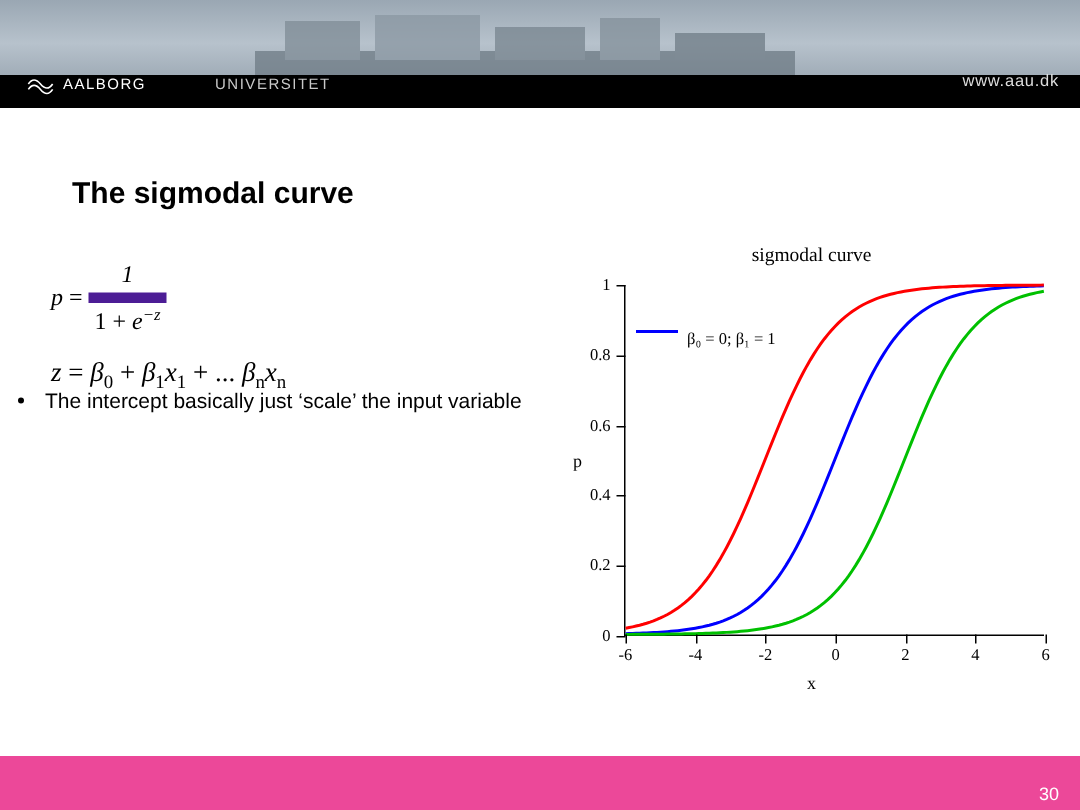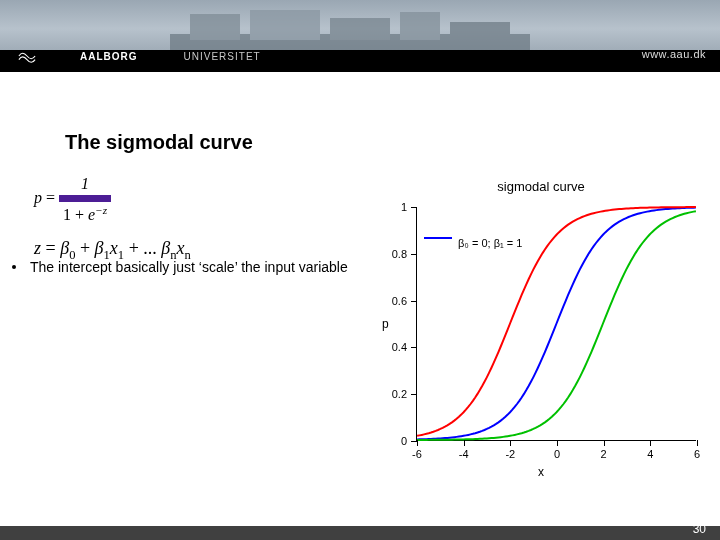--- a/index.html
+++ b/index.html
@@ -33,45 +33,44 @@
     align-items: center;
     gap: 6px;
     color: #fff;
     font-size: 10px;
     letter-spacing: 1px;
   }
   .logo-waves {
     width: 18px; height: 18px;
     display: inline-block;
   }
-  .logo-bold { font-weight: 700; margin-left: 38px; }
+  .logo-bold { font-weight: 400; }
   .logo-light { font-weight: 300; color: #c8c8c8; padding-left: 40px; }
   .site-url {
     position: absolute;
     right: 14px;
     top: 48px;
     color: #ddd;
     font-size: 11px;
     letter-spacing: 0.5px;
   }
   .buildings {
     position: absolute;
     left: 170px; top: 4px;
     width: 360px; height: 46px;
     opacity: 0.75;
   }
 
   .title {
     position: absolute;
     left: 48px;
-    top: 131px;
+    top: 118px;
     font-size: 20px;
     font-weight: 700;
     color: #000;
-    margin-left: 17px;
   }
 
   .bullet-row {
     position: absolute;
     left: 12px;
     top: 258px;
     display: flex;
     align-items: flex-start;
     gap: 14px;
     width: 350px;
@@ -111,23 +110,24 @@
   .frac .den { border-top: 7px solid #4c1d95; }
   .formula-line2 { margin-top: 8px; font-size: 18px; }
   sub { font-size: 0.7em; font-style: normal; }
   sup { font-size: 0.7em; }
   .rm { font-style: normal; }
 
   
   .chart-wrap {
     position: absolute;
     left: 372px;
-    top: 179px;
+    top: 162px;
     width: 338px;
     height: 310px;
+    font-family: Liberation Serif, serif;
   }
   .chart-title {
     position: absolute;
     left: 0; right: 0; top: 0;
     text-align: center;
     font-size: 13px;
     color: #000;
   }
   .plot-area {
     position: absolute;
@@ -194,22 +194,22 @@
   svg.curves {
     position: absolute;
     left: 0; top: 0;
     width: 100%; height: 100%;
     overflow: visible;
   }
 
   .footer {
     position: absolute;
     left: 0; right: 0; bottom: 0;
-    height: 14px;
-    background: #404040;
+    height: 36px;
+    background: #ec4899;
     color: #fff;
   }
   .page-num {
     position: absolute;
     right: 14px;
     bottom: 4px;
     font-size: 12px;
     color: #fff;
   }
 </style>

